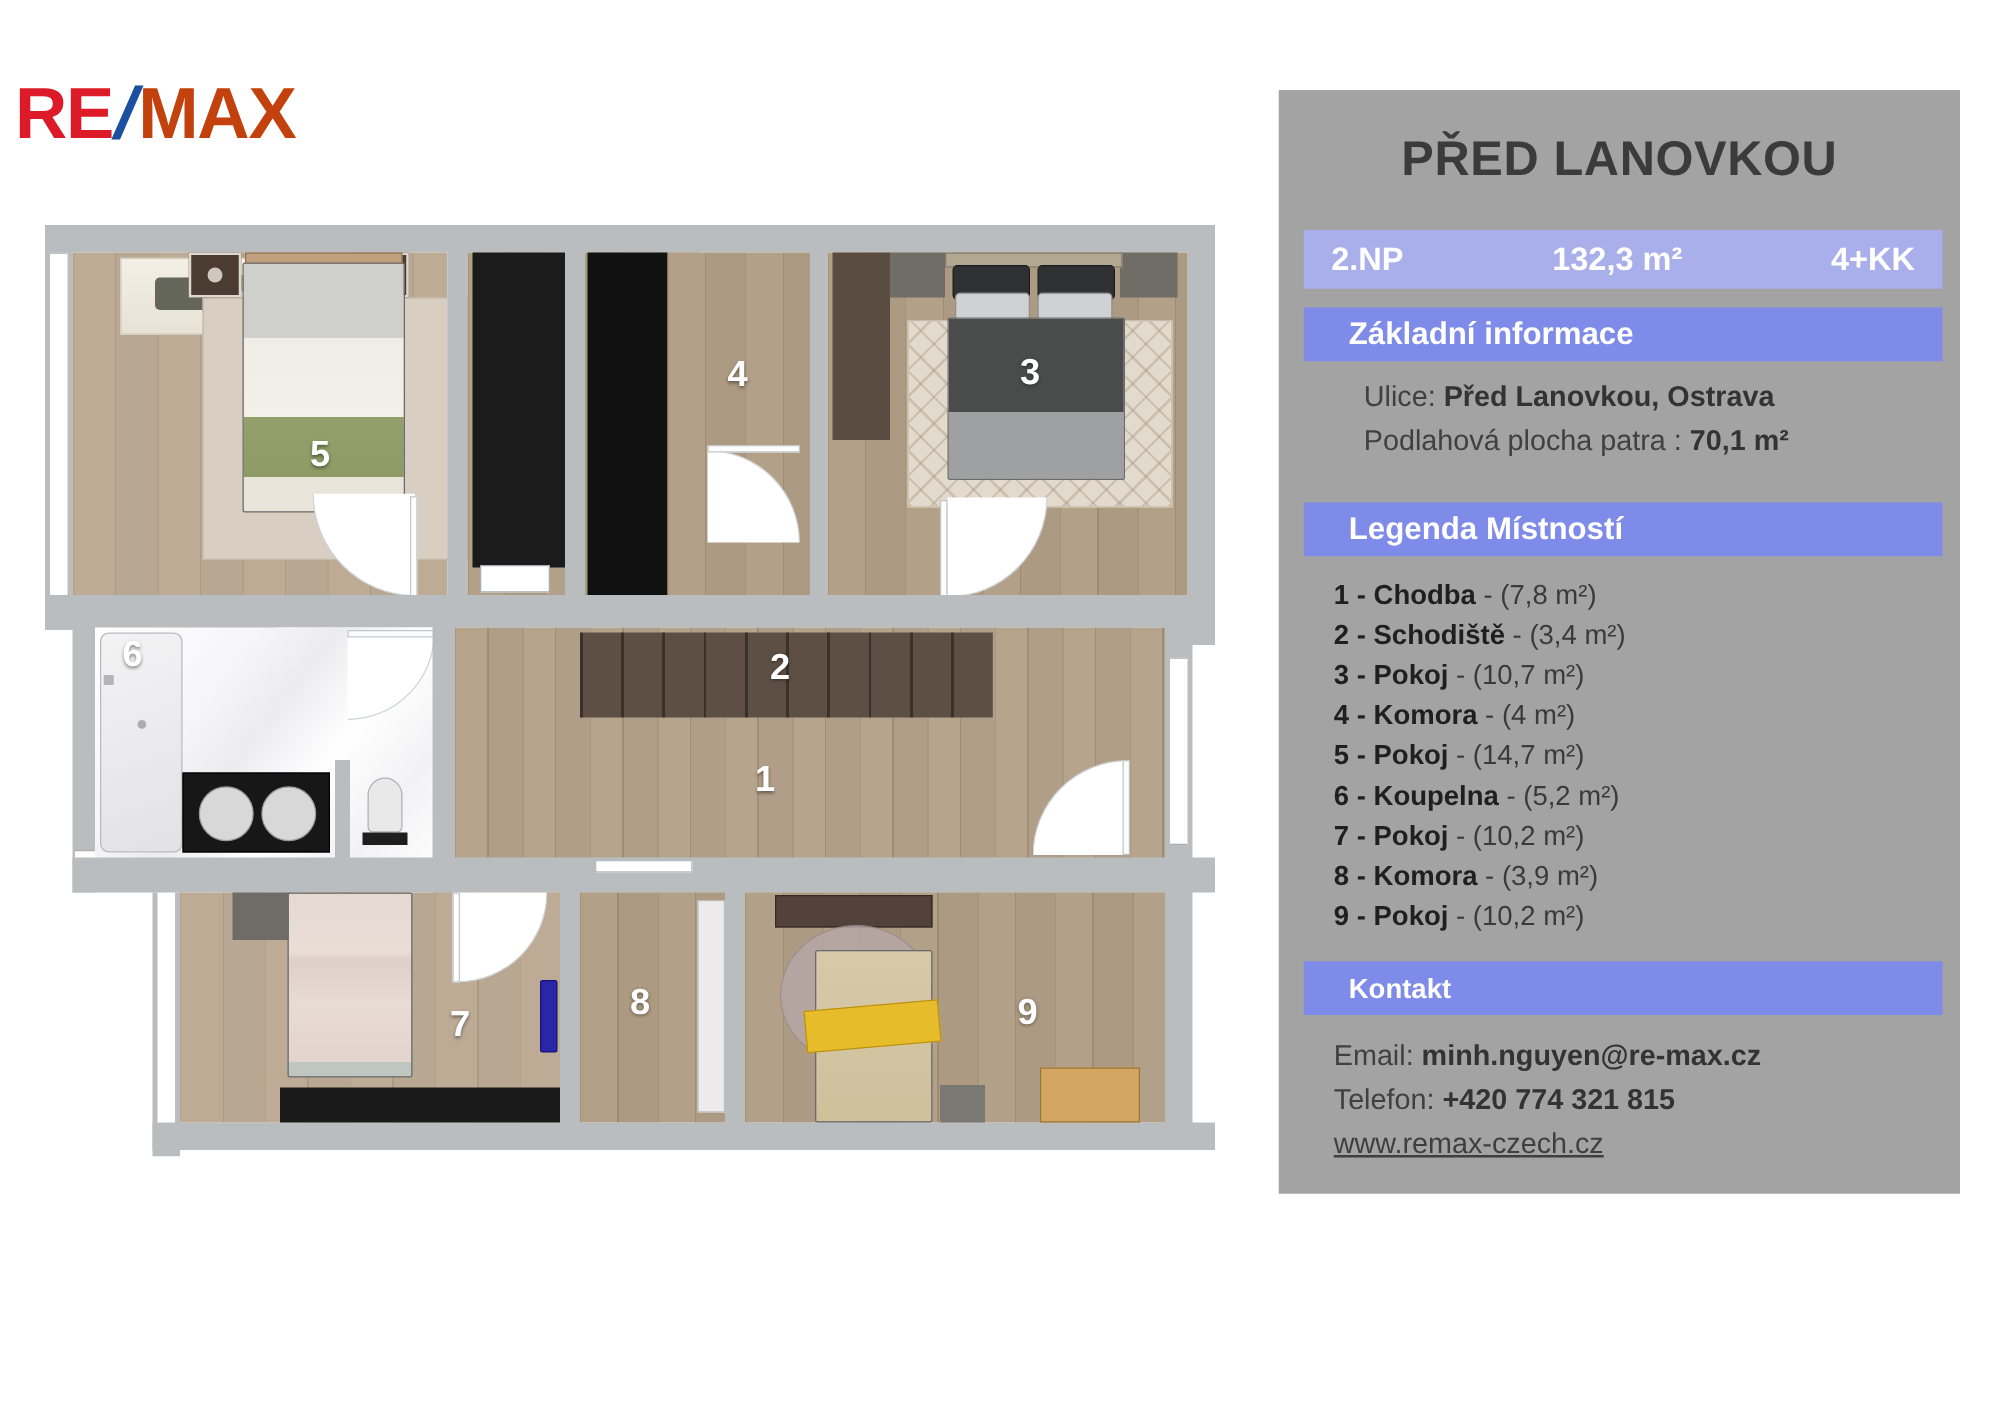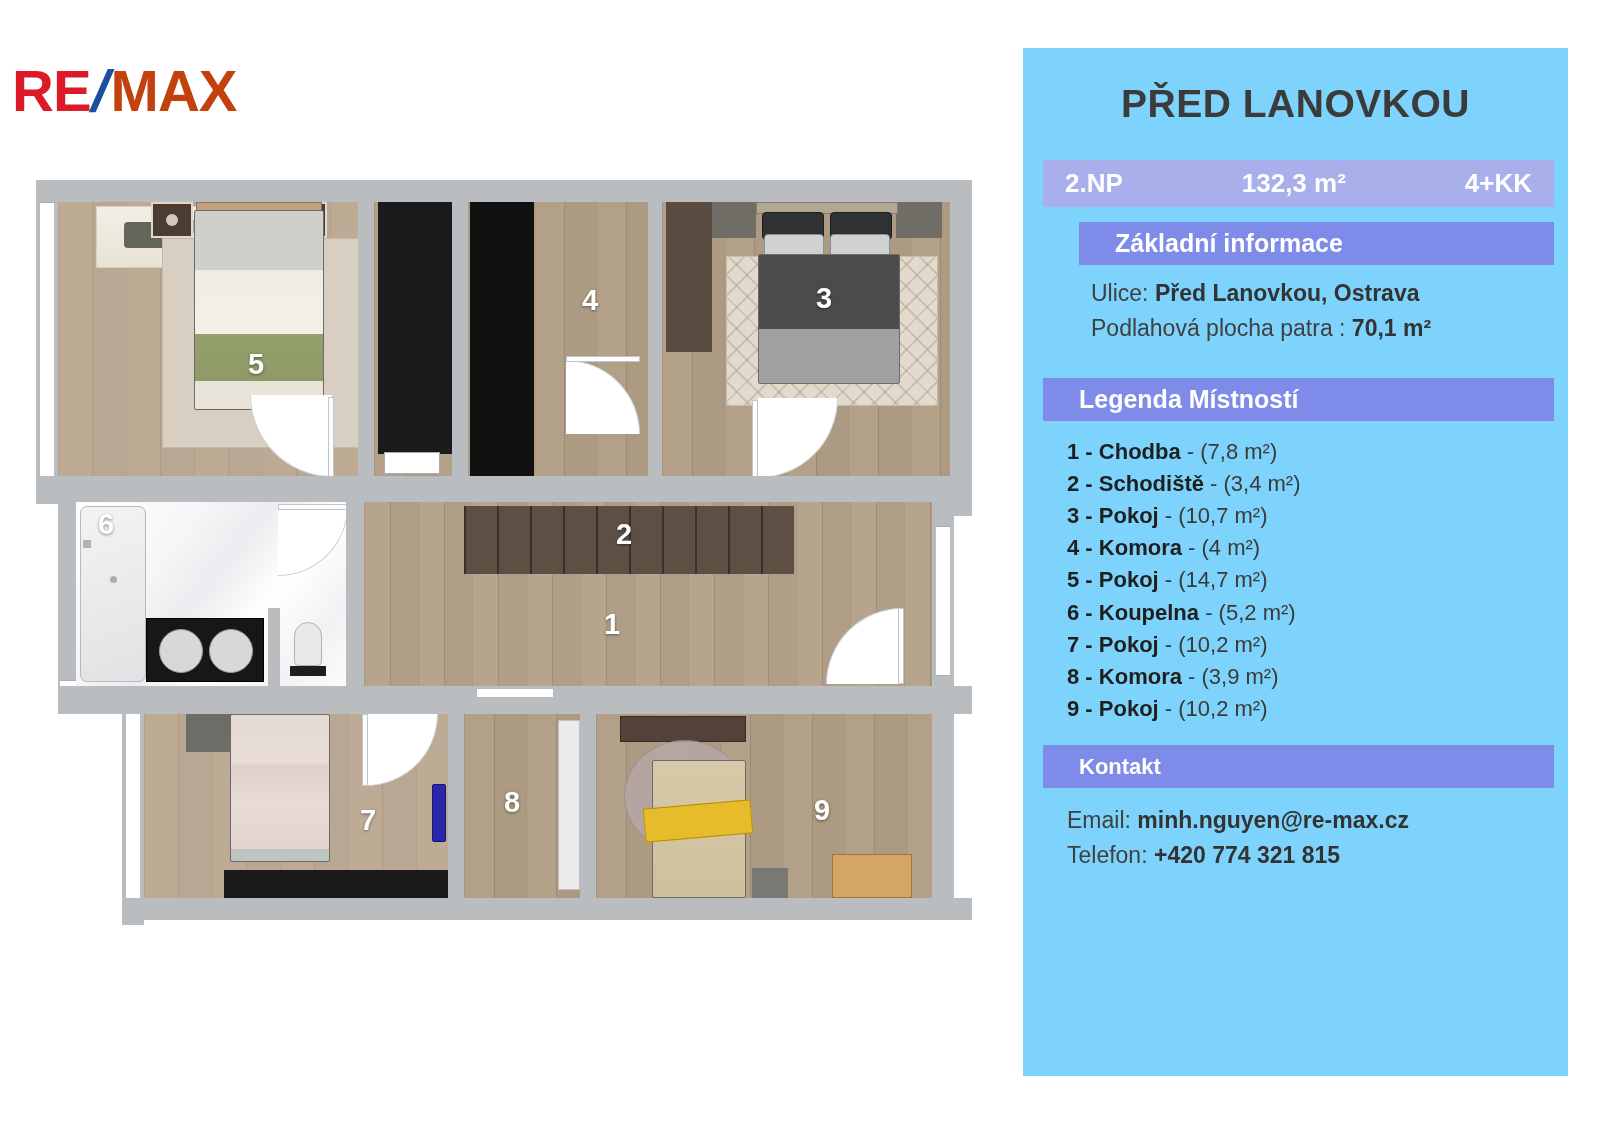--- a/index.html
+++ b/index.html
@@ -54,31 +54,31 @@
        border-radius:7px;}
   .vanity{background:#171717;border:1px solid #000;}
   .sink{position:absolute;border-radius:50%;background:#d8d8d8;border:1px solid #9c9c9c;}
   .wc{background:#e9e9ea;border:1px solid #b0b0b2;border-radius:16px 16px 5px 5px;}
   .circrug{background:#b6a8a6;border:1px solid #9c8d8b;border-radius:50%;opacity:.85;}
   .yellow{background:#e7bc2b;border:1px solid #b88f16;}
   .desk{background:#d3a663;border:1px solid #9b7638;}
   .blue{background:#2a26a8;border:1px solid #16137a;border-radius:2px;}
 
   
-  #side{position:absolute;left:1023px;top:48px;width:545px;height:1028px;
-        background:#7dd3fc;}
+  #side{position:absolute;left:1023px;top:72px;width:545px;height:883px;
+        background:#a3a3a3;}
   #side-title{position:absolute;left:0;right:0;top:34px;text-align:center;
      font-size:39px;font-weight:bold;color:#3b3b3b;letter-spacing:.5px;}
   .band{position:absolute;left:20px;right:14px;color:#fff;font-weight:bold;
         display:flex;align-items:center;}
   .band.light{background:#a9afeb;}
   .band.deep{background:#7f8be8;}
   #band-stats{top:112px;height:47px;font-size:26px;padding:0 22px;
         justify-content:space-between;}
-  #band-basic{top:174px;height:43px;font-size:25px;padding-left:36px;margin-left:36px;}
+  #band-basic{top:174px;height:43px;font-size:25px;padding-left:36px;}
   #band-legend{top:330px;height:43px;font-size:25px;padding-left:36px;text-align:center;}
   #band-contact{top:697px;height:43px;font-size:22px;padding-left:36px;}
   .txtblk{position:absolute;left:44px;right:18px;color:#404040;}
   #basic-lines{top:228px;font-size:23px;line-height:1.52;margin-left:24px;}
   #legend-list{top:388px;font-size:22px;line-height:1.46;}
   #contact-lines{top:755px;font-size:23px;line-height:1.52;}
   .b{font-weight:bold;color:#333;}
   .lg-item{white-space:nowrap;}
   .lg-item .n{font-weight:bold;color:#1f1f1f;}
   .lg-item .nm{font-weight:bold;color:#1f1f1f;}
@@ -291,15 +291,16 @@
 
   <div class="txtblk" id="contact-lines">
     <div>
       <span>Email:</span>
       <span class="b">minh.nguyen@re-max.cz</span>
     </div>
     <div>
       <span>Telefon:</span>
       <span class="b">+420 774 321 815</span>
     </div>
+    <div id="web">www.remax-czech.cz</div>
   </div>
 
 </div>
 
 </body></html>

